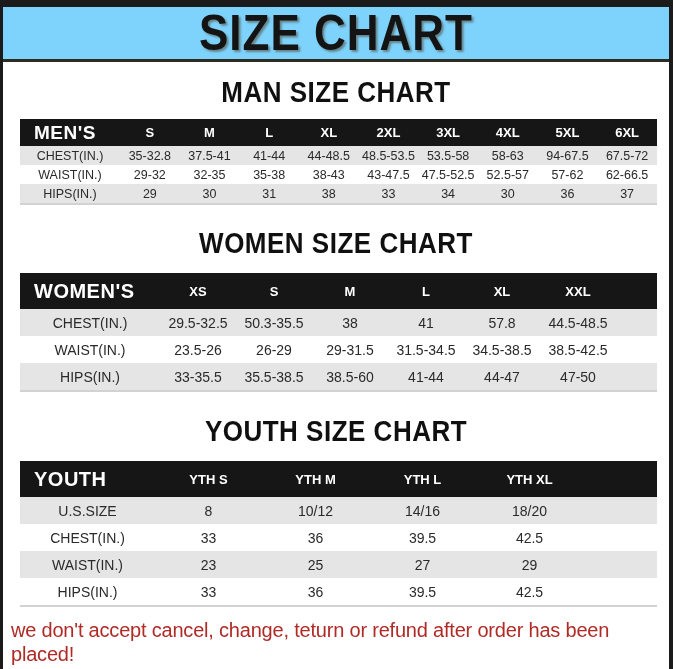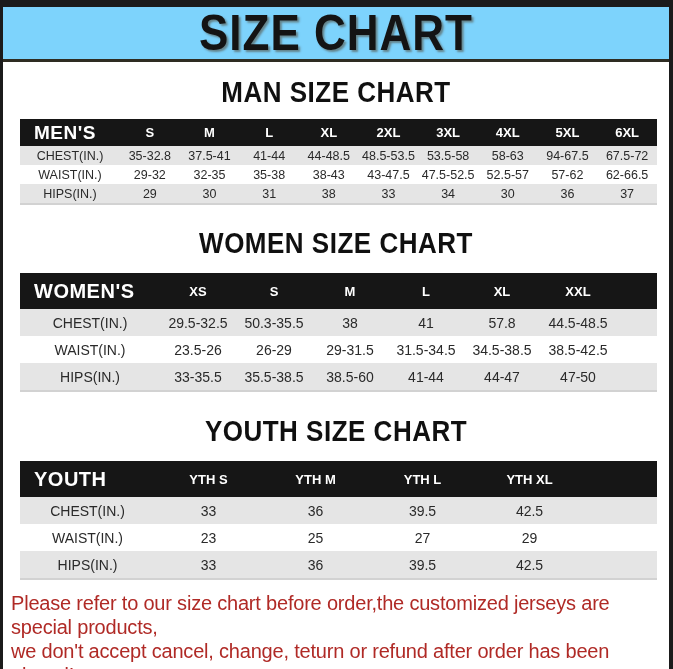--- a/index.html
+++ b/index.html
@@ -246,20 +246,28 @@
           <th class="label">YOUTH</th>
           <th>YTH S</th>
           <th>YTH M</th>
           <th>YTH L</th>
           <th>YTH XL</th>
           <th></th>
         </tr>
       </thead>
       <tbody>
         <tr>
+          <td class="label">U.S.SIZE</td>
+          <td>8</td>
+          <td>10/12</td>
+          <td>14/16</td>
+          <td>18/20</td>
+          <td></td>
+        </tr>
+        <tr>
           <td class="label">CHEST(IN.)</td>
           <td>33</td>
           <td>36</td>
           <td>39.5</td>
           <td>42.5</td>
           <td></td>
         </tr>
         <tr>
           <td class="label">WAIST(IN.)</td>
           <td>23</td>
@@ -273,17 +281,16 @@
           <td>33</td>
           <td>36</td>
           <td>39.5</td>
           <td>42.5</td>
           <td></td>
         </tr>
       </tbody>
     </table>
 
   <div class="footer">
-    <div>Please refer to our size chart before order,the customized jerseys are special products,</div>
     <div>we don't accept cancel, change, teturn or refund after order has been placed!</div>
   </div>
 
 </div>
 
 </body></html>

